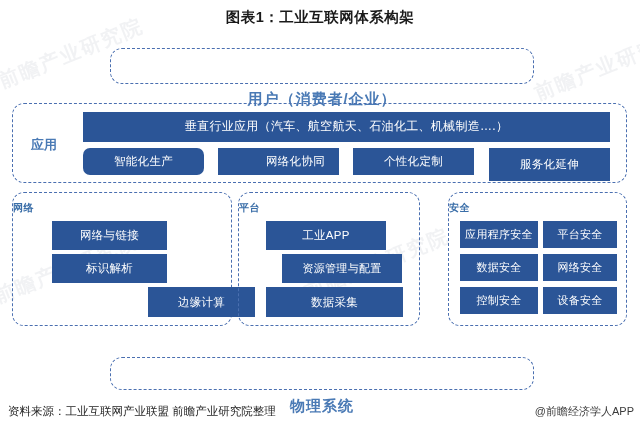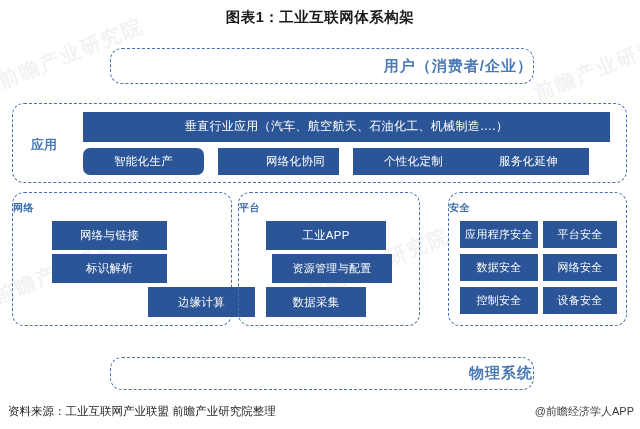--- a/index.html
+++ b/index.html
@@ -60,25 +60,26 @@
   .band-label {
     position: absolute;
     color: #4a7ab5;
     font-size: 13px;
     font-weight: bold;
   }
 
   .band-title {
     position: absolute;
     width: 100%;
-    text-align: right;
+    text-align: center;
     color: #4a7ab5;
     font-size: 15px;
     font-weight: bold;
     letter-spacing: 1px;
+    margin-top: 33px;
   }
 
   .panel-title {
     position: absolute;
     width: 100%;
     color: #3a6ea8;
     font-size: 10px;
     font-weight: bold;
     letter-spacing: 0.5px;
   }
@@ -137,35 +138,35 @@
 
   <div class="dashed-box" style="left:12px; top:103px; width:615px; height:80px;">
   </div>
   <div class="band-label" style="left:31px; top:136px;">应用</div>
 
   <div class="bluebox wide-text" style="left:83px; top:112px; width:527px; height:30px;">垂直行业应用（汽车、航空航天、石油化工、机械制造….）</div>
 
   <div class="bluebox" style="left:83px; top:148px; width:121px; height:27px;border-radius:7px;">智能化生产</div>
   <div class="bluebox" style="left:218px; top:148px; width:121px; height:27px;padding-left:34px;">网络化协同</div>
   <div class="bluebox" style="left:353px; top:148px; width:121px; height:27px;">个性化定制</div>
-  <div class="bluebox" style="left:468px; top:148px; width:121px; height:27px;">服务化延伸</div>
+  <div class="bluebox" style="left:489px; top:148px; width:121px; height:33px;">服务化延伸</div>
 
   <div class="dashed-box" style="left:12px; top:192px; width:220px; height:134px;">
     <div class="panel-title" style="top:8px;">网络</div>
   </div>
   <div class="bluebox" style="left:52px; top:221px; width:115px; height:29px;">网络与链接</div>
   <div class="bluebox" style="left:52px; top:254px; width:115px; height:29px;">标识解析</div>
   <div class="bluebox" style="left:148px; top:287px; width:107px; height:30px;">边缘计算</div>
 
   <div class="dashed-box" style="left:238px; top:192px; width:182px; height:134px;">
     <div class="panel-title" style="top:8px;">平台</div>
   </div>
   <div class="bluebox" style="left:266px; top:221px; width:120px; height:29px;">工业APP</div>
-  <div class="bluebox small-text" style="left:272px; top:254px; width:120px; height:29px;">资源管理与配置</div>
-  <div class="bluebox" style="left:266px; top:287px; width:100px; height:30px;text-align:center;">数据采集</div>
+  <div class="bluebox small-text" style="left:282px; top:254px; width:120px; height:29px;">资源管理与配置</div>
+  <div class="bluebox" style="left:266px; top:287px; width:137px; height:30px;text-align:center;">数据采集</div>
 
   <div class="dashed-box" style="left:448px; top:192px; width:179px; height:134px;">
     <div class="panel-title" style="top:8px;">安全</div>
   </div>
   <div class="bluebox small-text" style="left:460px; top:221px; width:78px; height:27px;">应用程序安全</div>
   <div class="bluebox small-text" style="left:543px; top:221px; width:74px; height:27px;">平台安全</div>
   <div class="bluebox small-text" style="left:460px; top:254px; width:78px; height:27px;">数据安全</div>
   <div class="bluebox small-text" style="left:543px; top:254px; width:74px; height:27px;">网络安全</div>
   <div class="bluebox small-text" style="left:460px; top:287px; width:78px; height:27px;">控制安全</div>
   <div class="bluebox small-text" style="left:543px; top:287px; width:74px; height:27px;">设备安全</div>

